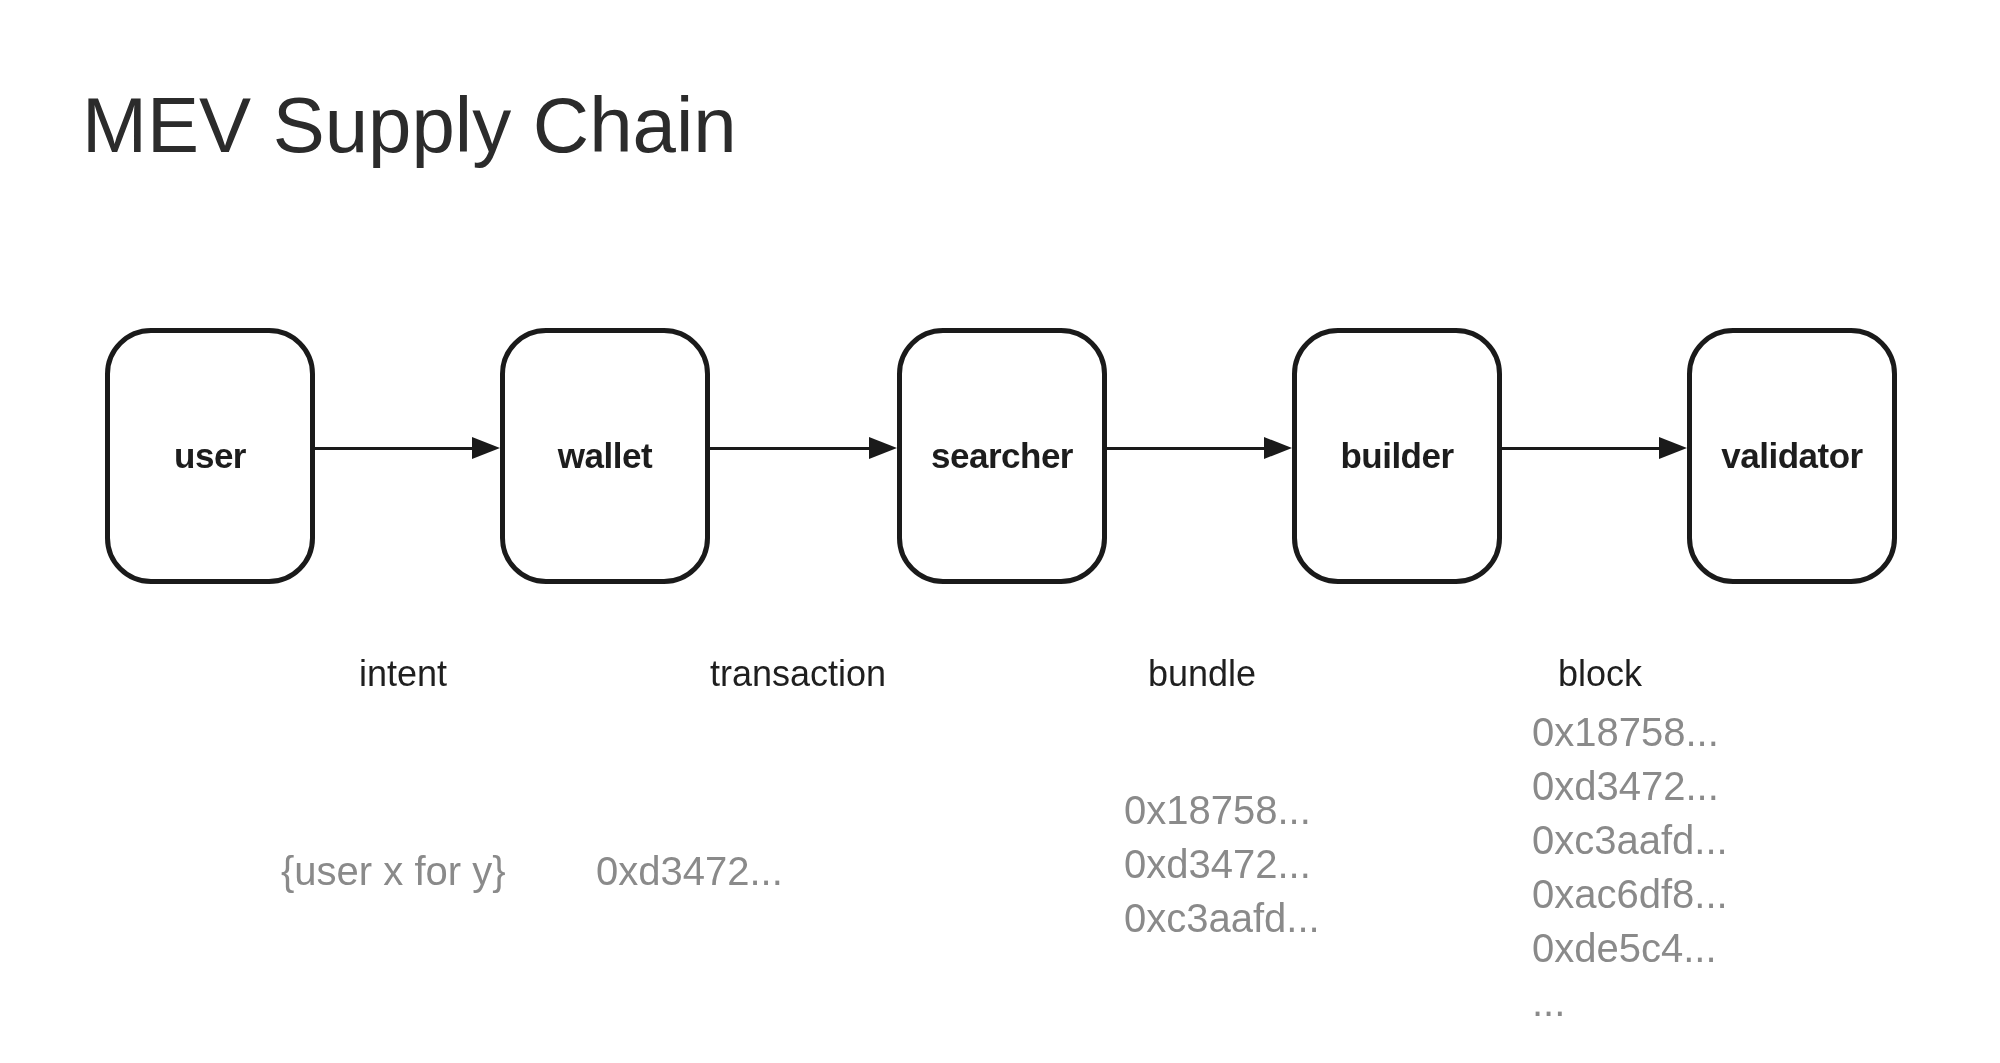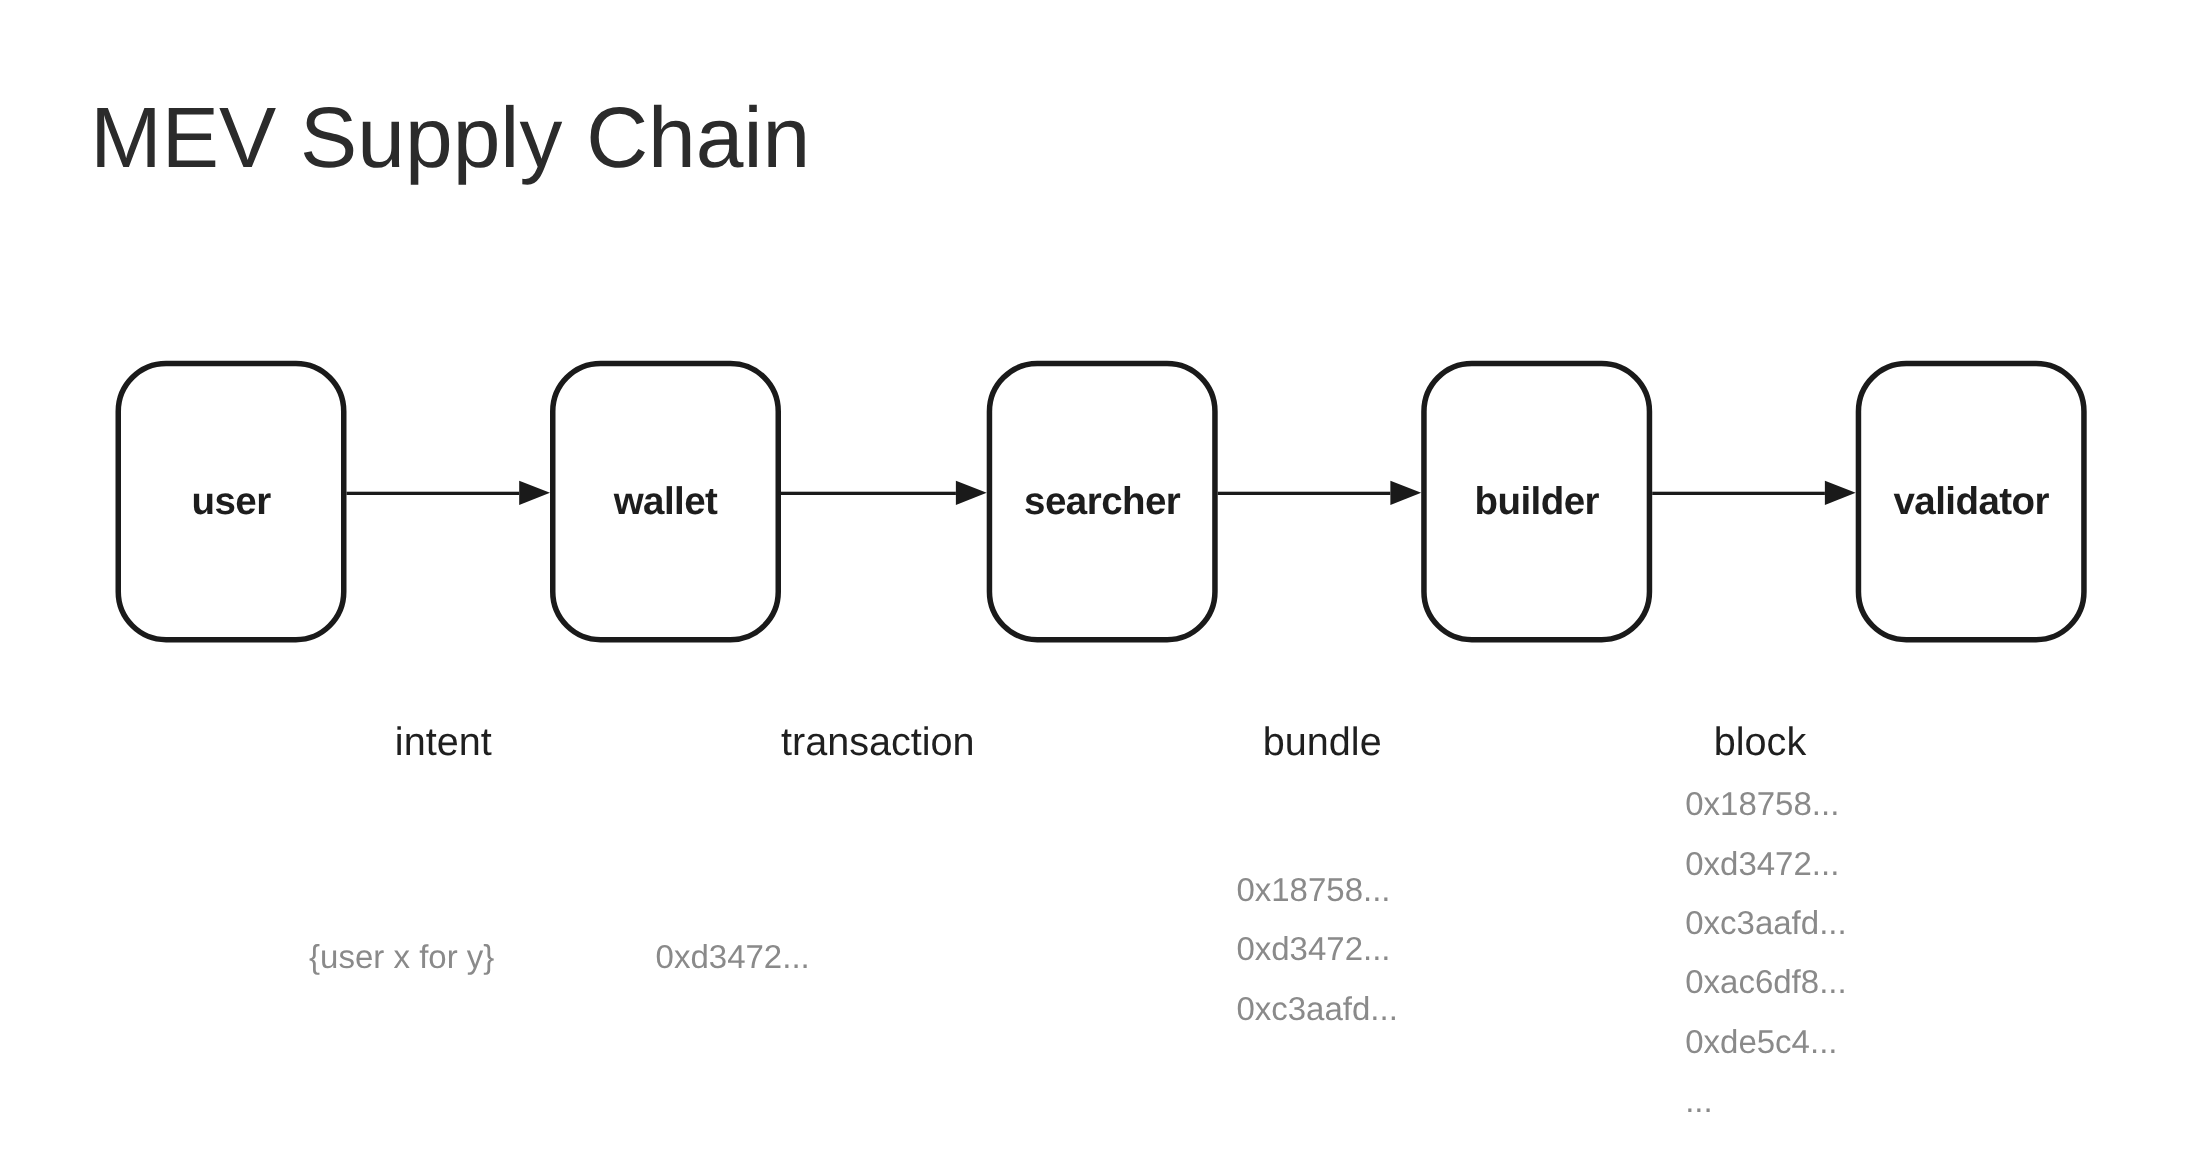--- a/index.html
+++ b/index.html
@@ -64,21 +64,21 @@
     top:628px;
     transform:translateX(-50%);
     font-size:36px;
     line-height:44px;
     color:var(--flow-label);
     white-space:nowrap;
     margin-top:24px;
   }
   .payload{
     position:absolute;
-    font-size:30px;
+    font-size:40px;
     line-height:54px;
     color:var(--payload-text);
     white-space:nowrap;
   }
 </style>
 </head>
 <body>
 
 <div class="canvas">
 

